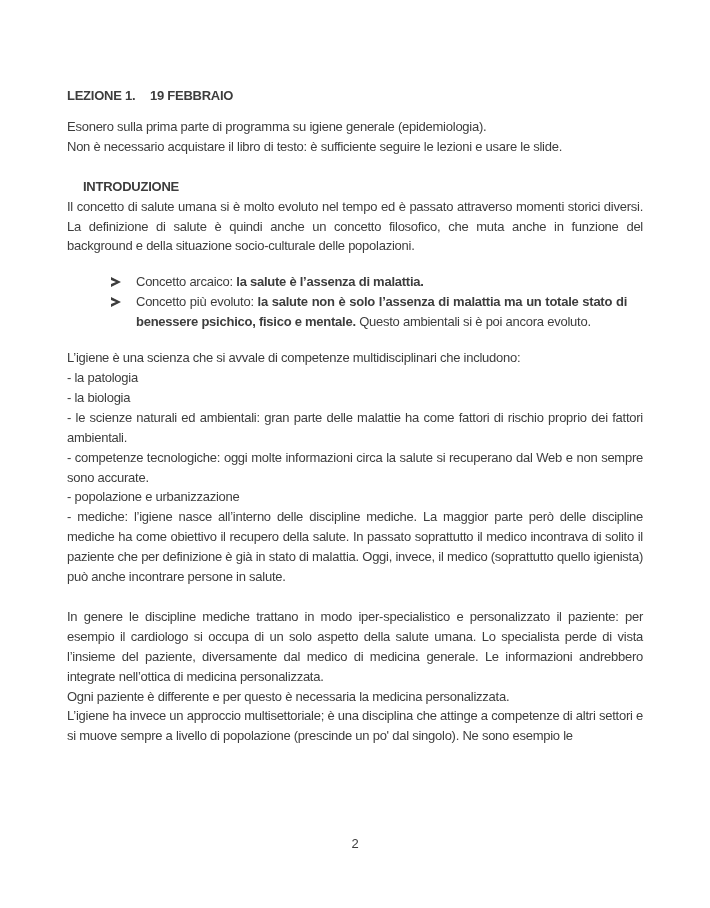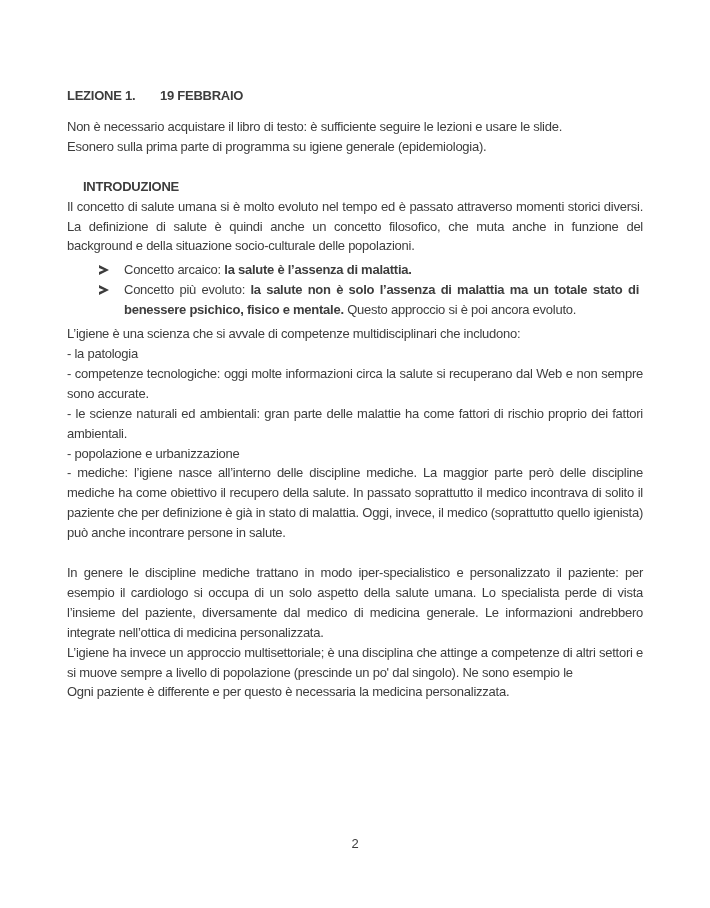--- a/index.html
+++ b/index.html
@@ -11,22 +11,22 @@
   .page { position:absolute; left:0; top:0; width:638px; height:908px; background:#ffffff; }
   .content {
     position:absolute; left:67px; top:86px; width:576px;
     font-size:13px; line-height:19.9px; letter-spacing:-0.25px;
   }
   p { margin:0; padding:0; }
   .b { font-weight:bold;padding-left:16px; }
   .just { text-align:justify; }
   .spacer { height:20px; }
   .heading { font-weight:bold; position:relative; margin-bottom:11px; }
-  .heading .date { position:absolute; left:93px; top:0; }
-  ul.arrows { list-style:none; margin:4px; padding:0; }
+  .heading .date { position:absolute; left:83px; top:0; }
+  ul.arrows { list-style:none; margin:16px; padding:0; }
   ul.arrows li { position:relative; padding-left:53px; text-align:justify; }
   .arrow { position:absolute; left:28px; top:5px; width:12px; height:12px; display:inline-block; }
   .arrow .t1 {
     position:absolute; left:0; top:0; width:0; height:0;
     border-left:10px solid #3d3d3d;
     border-top:5.5px solid transparent; border-bottom:5.5px solid transparent;
   }
   .arrow .t2 {
     position:absolute; left:0; top:2.8px; width:0; height:0;
     border-left:5.5px solid #ffffff;
@@ -41,55 +41,56 @@
 <body>
 
 <div class="page">
   <div class="content">
 
     <p class="heading">
       <span>LEZIONE 1.</span>
       <span class="date">19 FEBBRAIO</span>
     </p>
 
+    <p>Esonero sulla prima parte di programma su igiene generale (epidemiologia).</p>
     <p>Non è necessario acquistare il libro di testo: è sufficiente seguire le lezioni e usare le slide.</p>
-    <p>Esonero sulla prima parte di programma su igiene generale (epidemiologia).</p>
 
     <div class="spacer"></div>
 
     <p class="b">INTRODUZIONE</p>
     <p class="just">Il concetto di salute umana si è molto evoluto nel tempo ed è passato attraverso momenti storici diversi. La definizione di salute è quindi anche un concetto filosofico, che muta anche in funzione del background e della situazione socio-culturale delle popolazioni.</p>
 
     <ul class="arrows">
       <li>
         <span class="arrow">
             <span class="t1"></span>
             <span class="t2"></span>
           </span>
         <span>Concetto arcaico: </span><strong>la salute è l’assenza di malattia.</strong><span></span>
       </li>
       <li>
         <span class="arrow">
             <span class="t1"></span>
             <span class="t2"></span>
           </span>
-        <span>Concetto più evoluto: </span><strong>la salute non è solo l’assenza di malattia ma un totale stato di benessere psichico, fisico e mentale.</strong><span> Questo approccio si è poi ancora evoluto.</span>
+        <span>Concetto più evoluto: </span><strong>la salute non è solo l’assenza di malattia ma un totale stato di benessere psichico, fisico e mentale.</strong><span> Questo ambientali si è poi ancora evoluto.</span>
       </li>
     </ul>
 
     <p>L’igiene è una scienza che si avvale di competenze multidisciplinari che includono:</p>
 
     <p class="just">- la patologia</p>
+    <p class="just">- la biologia</p>
+    <p class="just">- le scienze naturali ed ambientali: gran parte delle malattie ha come fattori di rischio proprio dei fattori ambientali.</p>
     <p class="just">- competenze tecnologiche: oggi molte informazioni circa la salute si recuperano dal Web e non sempre sono accurate.</p>
-    <p class="just">- le scienze naturali ed ambientali: gran parte delle malattie ha come fattori di rischio proprio dei fattori ambientali.</p>
     <p class="just">- popolazione e urbanizzazione</p>
     <p class="just">- mediche: l’igiene nasce all’interno delle discipline mediche. La maggior parte però delle discipline mediche ha come obiettivo il recupero della salute. In passato soprattutto il medico incontrava di solito il paziente che per definizione è già in stato di malattia. Oggi, invece, il medico (soprattutto quello igienista) può anche incontrare persone in salute.</p>
 
     <div class="spacer"></div>
 
     <p class="just">In genere le discipline mediche trattano in modo iper-specialistico e personalizzato il paziente: per esempio il cardiologo si occupa di un solo aspetto della salute umana. Lo specialista perde di vista l’insieme del paziente, diversamente dal medico di medicina generale. Le informazioni andrebbero integrate nell’ottica di medicina personalizzata.</p>
+    <p class="just">Ogni paziente è differente e per questo è necessaria la medicina personalizzata.</p>
     <p class="just">L’igiene ha invece un approccio multisettoriale; è una disciplina che attinge a competenze di altri settori e si muove sempre a livello di popolazione (prescinde un po' dal singolo). Ne sono esempio le</p>
-    <p class="just">Ogni paziente è differente e per questo è necessaria la medicina personalizzata.</p>
 
   </div>
 
   <div class="pagenum">2</div>
 </div>
 
 </body></html>

